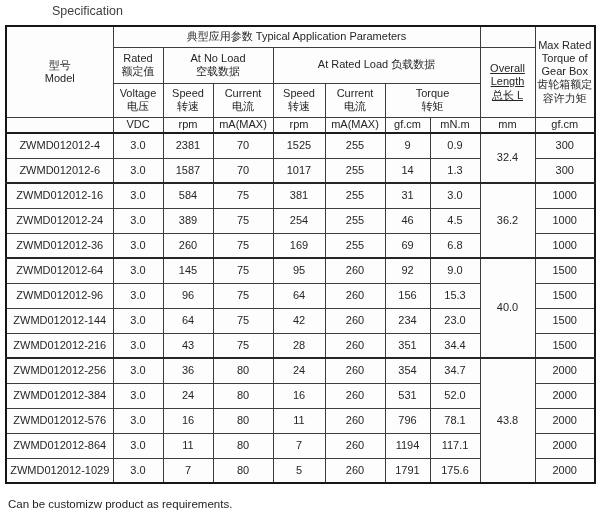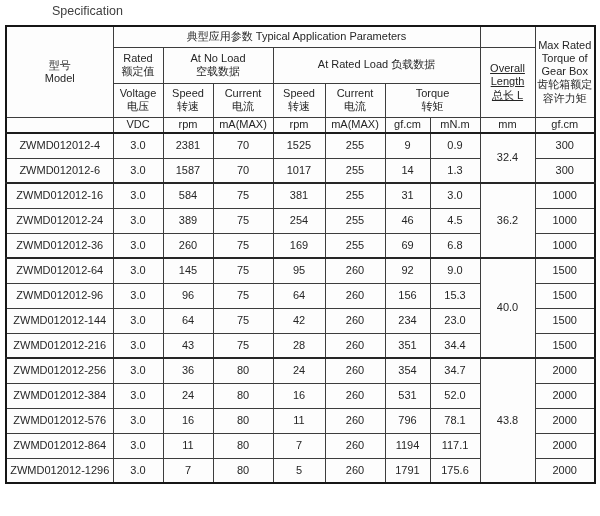--- a/index.html
+++ b/index.html
@@ -279,27 +279,28 @@
           <td>3.0</td>
           <td>11</td>
           <td>80</td>
           <td>7</td>
           <td>260</td>
           <td>1194</td>
           <td>117.1</td>
           <td>2000</td>
         </tr>
         <tr>
-          <td>ZWMD012012-1296</td>
+          <td>ZWMD012012-1029</td>
           <td>3.0</td>
           <td>7</td>
           <td>80</td>
           <td>5</td>
           <td>260</td>
           <td>1791</td>
           <td>175.6</td>
           <td>2000</td>
         </tr>
       </tbody>
   </table>
 
+  <div class="footer-note">Can be customizw product as requirements.</div>
 
 </div>
 
 </body></html>

